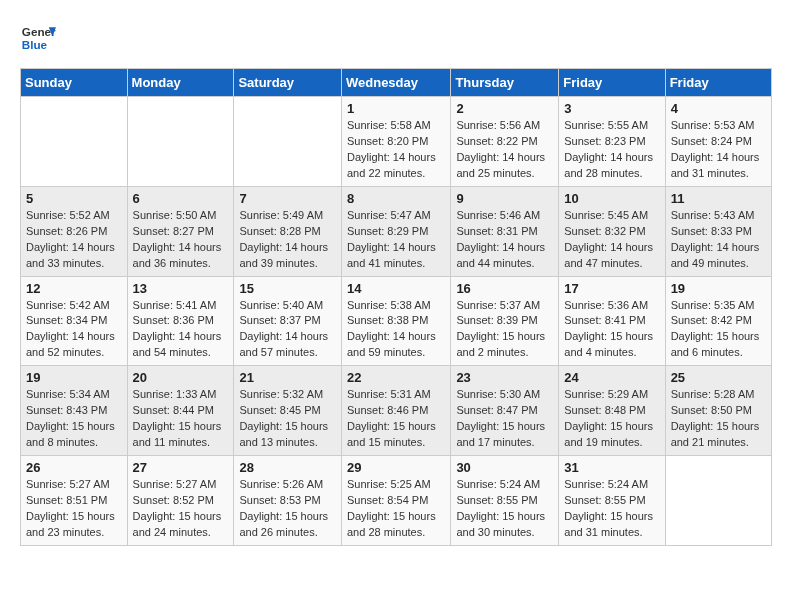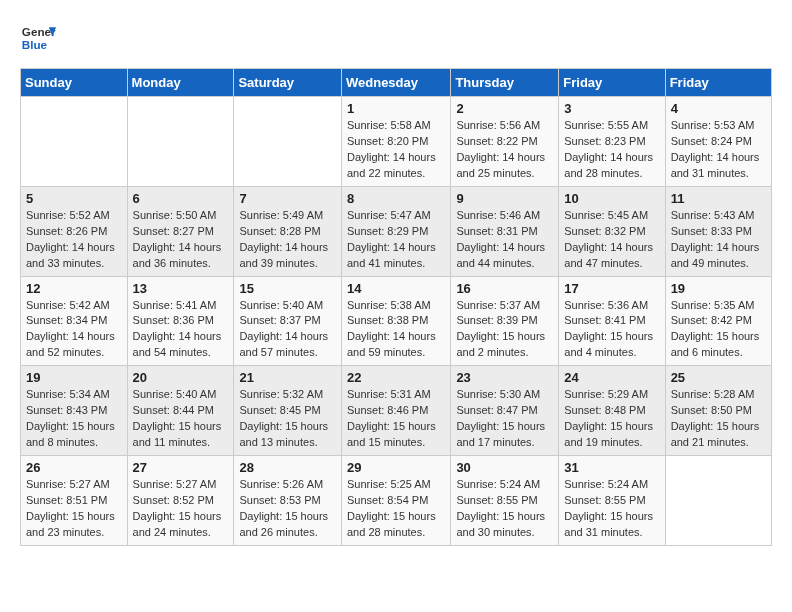--- a/index.html
+++ b/index.html
@@ -247,21 +247,21 @@
       <tr>
         <td>
           <div class="day-number">19</div>
           <div class="day-info">Sunrise: 5:34 AM
 Sunset: 8:43 PM
 Daylight: 15 hours
 and 8 minutes.</div>
         </td>
         <td>
           <div class="day-number">20</div>
-          <div class="day-info">Sunrise: 5:40 AM
+          <div class="day-info">Sunrise: 1:33 AM
 Sunset: 8:44 PM
 Daylight: 15 hours
 and 11 minutes.</div>
         </td>
         <td>
           <div class="day-number">21</div>
           <div class="day-info">Sunrise: 5:32 AM
 Sunset: 8:45 PM
 Daylight: 15 hours
 and 13 minutes.</div>

